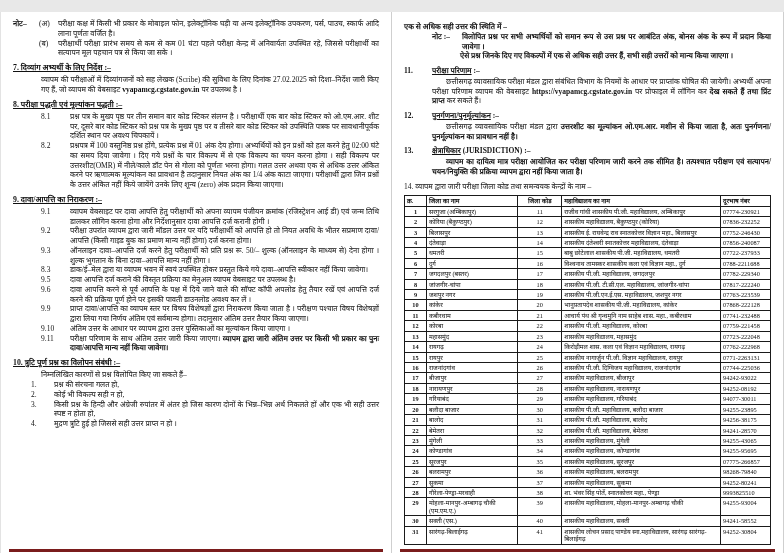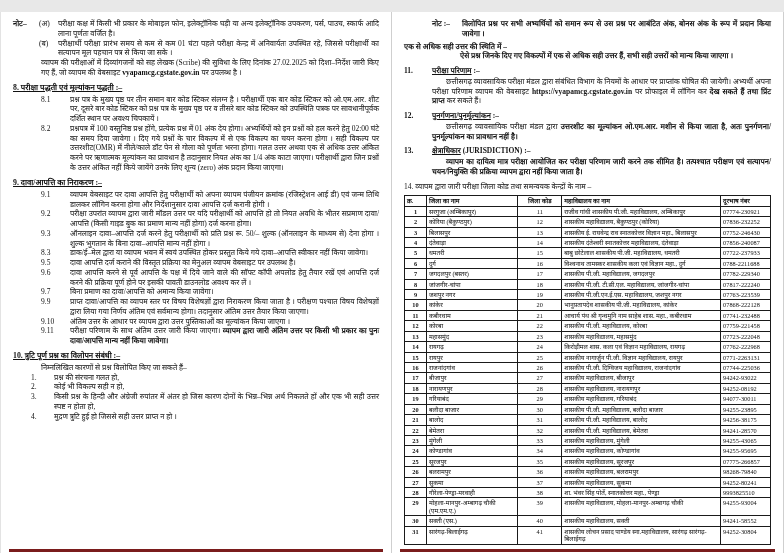--- a/index.html
+++ b/index.html
@@ -57,20 +57,21 @@
             <span>परीक्षा कक्ष में किसी भी प्रकार के मोबाइल फोन, इलेक्ट्रॉनिक घड़ी या अन्य इलेक्ट्रॉनिक उपकरण, पर्स, पाउच, स्कार्फ आदि लाना पूर्णतः वर्जित है।</span>
           </div>
 
           <div class="hang txt">
             <span class="inum">(ब)</span>
             <span>परीक्षार्थी परीक्षा प्रारंभ समय से कम से कम 01 घंटा पहले परीक्षा केन्द्र में अनिवार्यतः उपस्थित रहे, जिससे परीक्षार्थी का सत्यापन मूल पहचान पत्र से किया जा सके ।</span>
           </div>
         </div>
     </div>
 
+    <div class="sec-heading txt">7. दिव्यांग अभ्यर्थी के लिए निर्देश :–</div>
     <p class="txt indent"><span>व्यापम की परीक्षाओं में दिव्यांगजनों को सह लेखक (Scribe) की सुविधा के लिए दिनांक 27.02.2025 को दिशा–निर्देश जारी किए गए हैं, जो व्यापम की वेबसाइट </span><span class="bold">vyapamcg.cgstate.gov.in</span><span> पर उपलब्ध है ।</span></p>
 
     <div class="sec-heading txt">8. परीक्षा पद्धती एवं मूल्यांकन पद्धती :–</div>
     <div>
 
         <div class="hang txt">
           <span class="inum">8.1</span>
           <span><span>प्रश्न पत्र के मुख्य पृष्ठ पर तीन समान बार कोड स्टिकर संलग्न है । परीक्षार्थी एक बार कोड स्टिकर को ओ.एम.आर. शीट पर, दूसरे बार कोड स्टिकर को प्रश्न पत्र के मुख्य पृष्ठ पर व तीसरे बार कोड स्टिकर को उपस्थिति पत्रक पर सावधानीपूर्वक दर्शित स्थान पर अवश्य चिपकायें ।</span><span class="bold"></span></span>
         </div>
 
@@ -106,24 +107,20 @@
         <div class="hang txt">
           <span class="inum">9.5</span>
           <span><span>दावा आपत्ति दर्ज कराने की विस्तृत प्रक्रिया का मेनुअल व्यापम वेबसाइट पर उपलब्ध है।</span><span class="bold"></span></span>
         </div>
 
         <div class="hang txt">
           <span class="inum">9.6</span>
           <span><span>दावा आपत्ति करने से पूर्व आपत्ति के पक्ष में दिये जाने वाले की सॉफ्ट कॉपी अपलोड हेतु तैयार रखें एवं आपत्ति दर्ज करने की प्रक्रिया पूर्ण होने पर इसकी पावती डाउनलोड अवश्य कर लें ।</span><span class="bold"></span></span>
         </div>
 
-        <div class="hang txt">
-          <span class="inum">9.7</span>
-          <span><span>बिना प्रमाण का दावा/आपत्ति को अमान्य किया जावेगा।</span><span class="bold"></span></span>
-        </div>
 
 
         <div class="hang txt">
           <span class="inum">9.9</span>
           <span><span>प्राप्त दावा/आपत्ति का व्यापम स्तर पर विषय विशेषज्ञों द्वारा निराकरण किया जाता है । परीक्षण पश्चात विषय विशेषज्ञों द्वारा लिया गया निर्णय अंतिम एवं सर्वमान्य होगा। तदानुसार अंतिम उत्तर तैयार किया जाएगा।</span><span class="bold"></span></span>
         </div>
 
         <div class="hang txt">
           <span class="inum">9.10</span>
           <span><span>अंतिम उत्तर के आधार पर व्यापम द्वारा उत्तर पुस्तिकाओं का मूल्यांकन किया जाएगा ।</span><span class="bold"></span></span>
@@ -162,26 +159,26 @@
 
     <div class="footer-bar"></div>
     <div class="footer-row">
       <span>Vyapam Pariksha Nirdesh-HCI923</span>
       <span>Page 3</span>
     </div>
   </div>
 
   <div class="page">
 
+    <div class="txt multi-head">एक से अधिक सही उत्तर की स्थिति में –</div>
+
     <div class="txt note4">
       <span class="nlabel">नोट :–</span>
       <span>विलोपित प्रश्न पर सभी अभ्यर्थियों को समान रूप से उस प्रश्न पर आबंटित अंक, बोनस अंक के रूप में प्रदान किया जावेगा ।</span>
     </div>
-
-    <div class="txt multi-head">एक से अधिक सही उत्तर की स्थिति में –</div>
     <p class="txt multi-body">ऐसे प्रश्न जिनके दिए गए विकल्पों में एक से अधिक सही उत्तर हैं, सभी सही उत्तरों को मान्य किया जाएगा ।</p>
 
     <div class="secline txt">
       <span class="snum">11.</span>
       <span class="stitle"><span class="u">परीक्षा परिणाम</span><span> :–</span></span>
     </div>
     <p class="txt secbody"><span>छत्तीसगढ़ व्यावसायिक परीक्षा मंडल द्वारा संबंधित विभाग के नियमों के आधार पर प्राप्तांक घोषित की जायेगी। अभ्यर्थी अपना परीक्षा परिणाम व्यापम की वेबसाइट </span><span class="bold">https://vyapamcg.cgstate.gov.in</span><span> पर प्रोफाइल में लॉगिन कर </span><span class="bold">देख सकते हैं तथा प्रिंट प्राप्त</span><span> कर सकते हैं।</span></p>
 
     <div class="secline txt">
       <span class="snum">12.</span>

